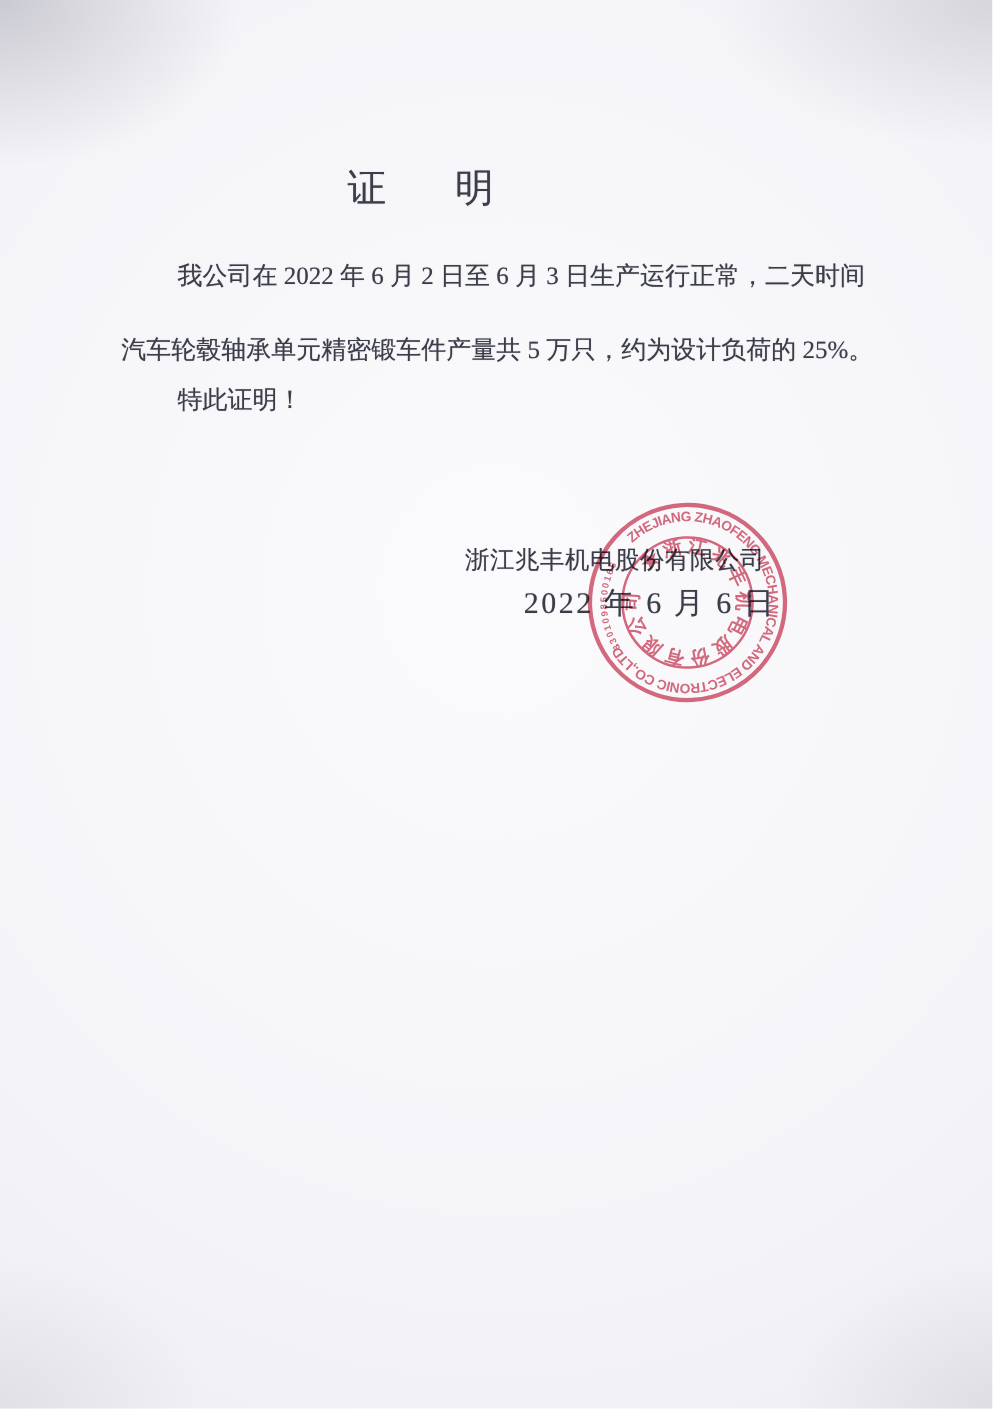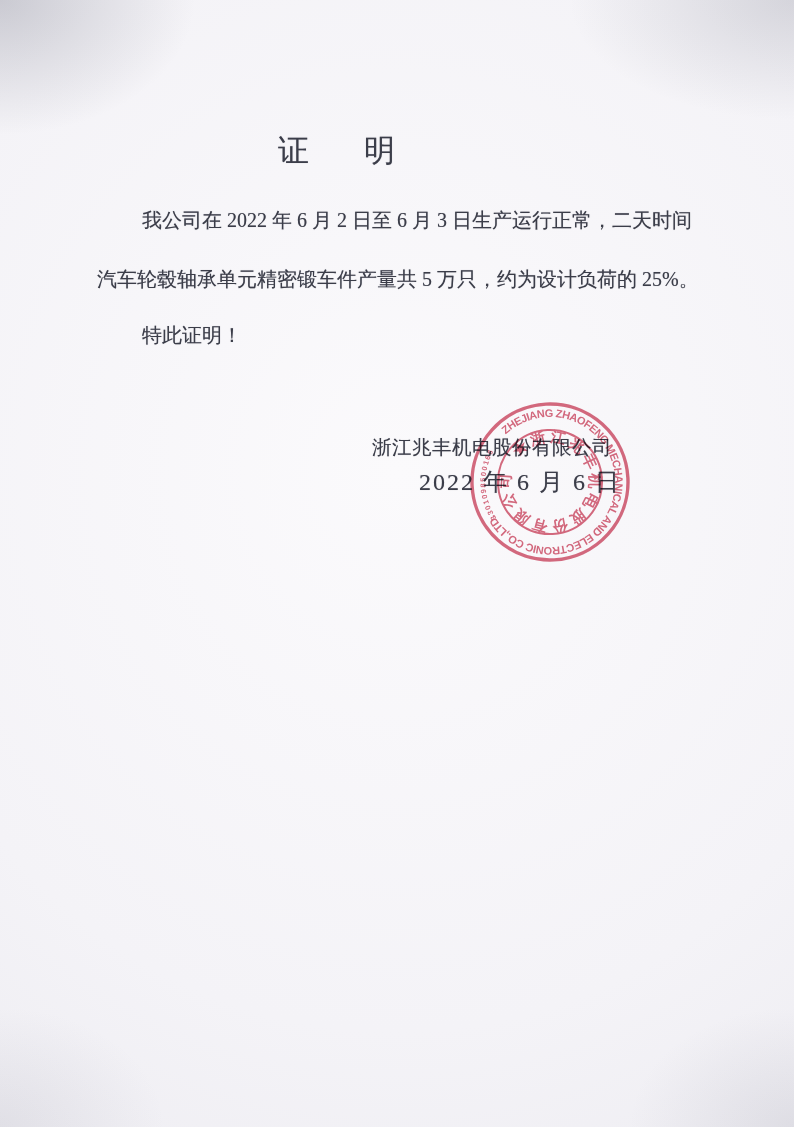--- a/index.html
+++ b/index.html
@@ -27,21 +27,21 @@
     left: 0;
     width: 685px;
     text-align: center;
     font-size: 31px;
     letter-spacing: 12px;
     font-weight: 500;
   }
   .body-line { font-size: 20px; }
   .line1 { top: 207px; left: 142px; }
   .line2 { top: 266px; left: 97px; text-align: center;  }
-  .line3 { top: 322px; left: 142px; }
+  .line3 { top: 306px; left: 142px; }
   .company { top: 434px; left: 372px; font-size: 19.5px; letter-spacing: 0.5px; text-align: center; }
   .date    { top: 466px; left: 419px; font-size: 24px; letter-spacing: 2px; }
   .stamp {
     position: absolute;
     left: 450px;
     top: 382px;
     width: 200px;
     height: 200px;
     mix-blend-mode: multiply;
     opacity: 0.82;

